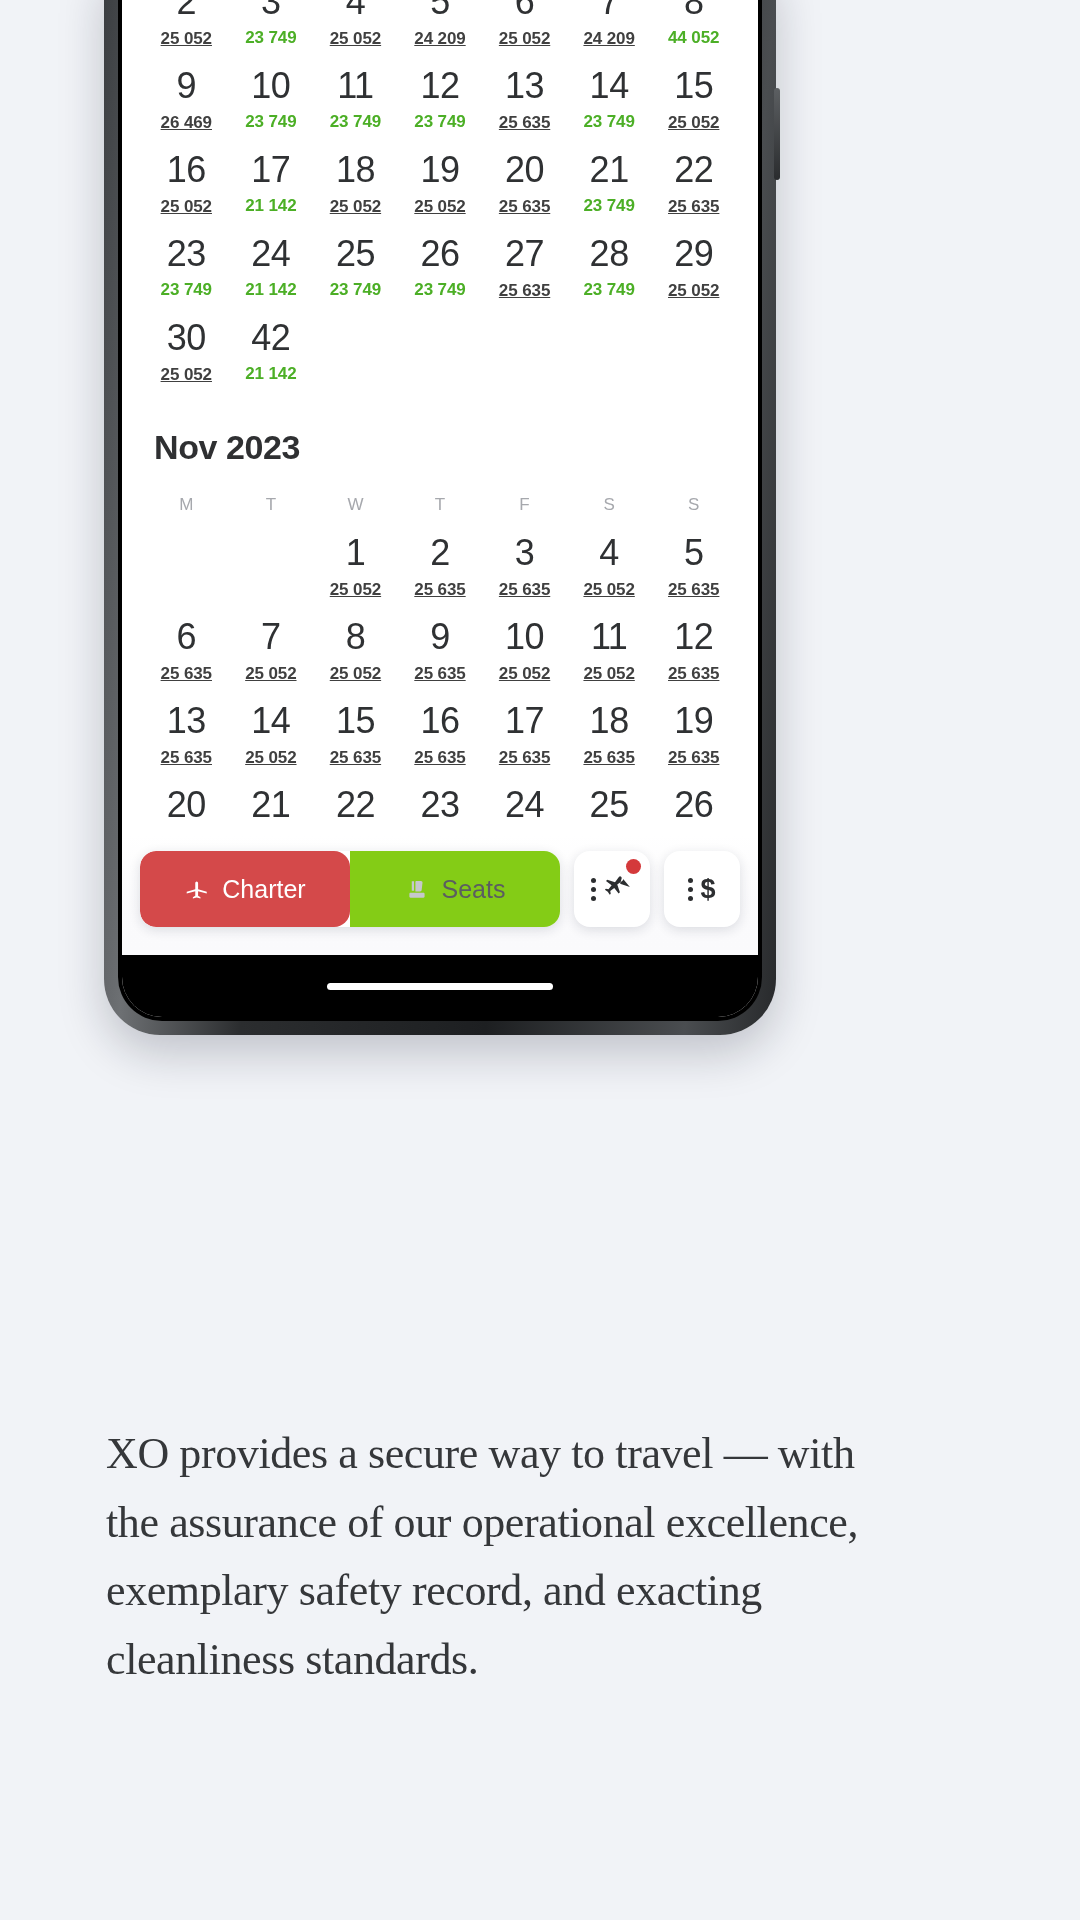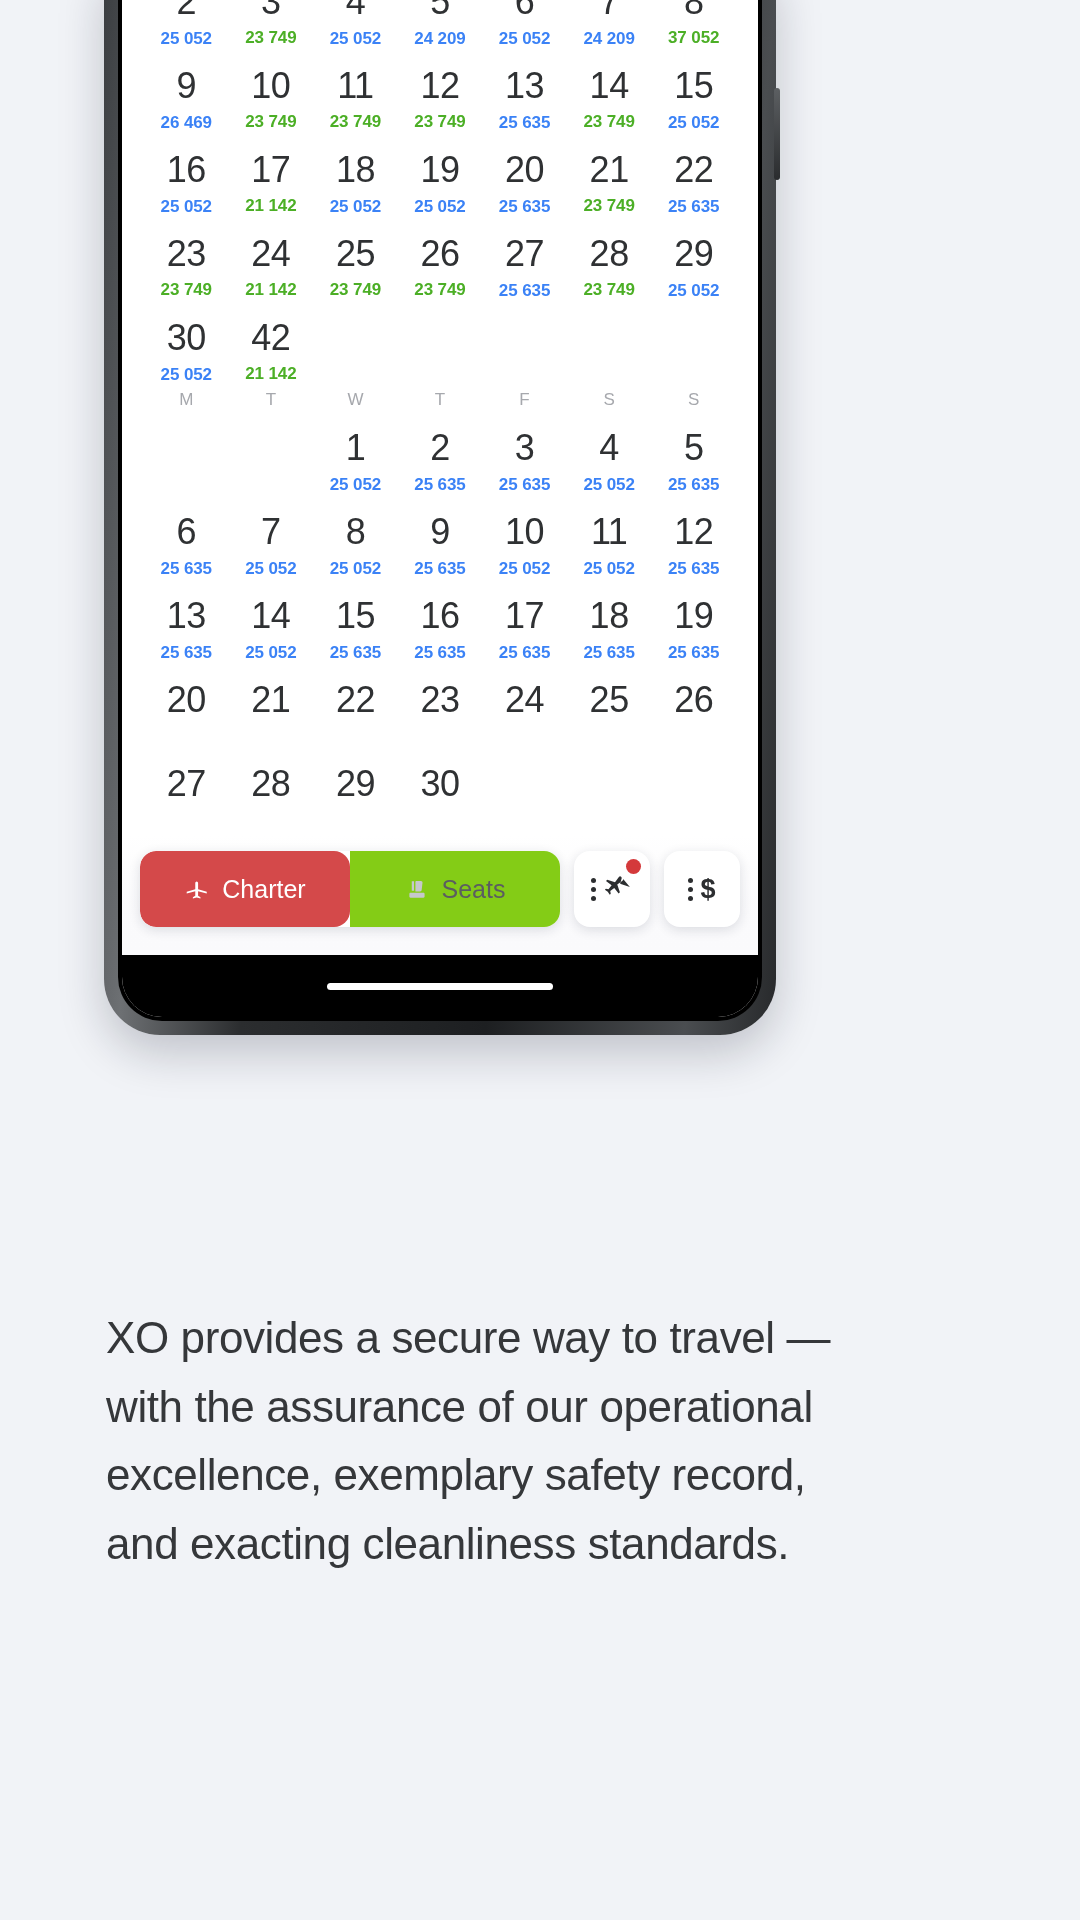--- a/index.html
+++ b/index.html
@@ -80,21 +80,21 @@
   }
   .day-num {
     font-size: 36px; color: #2f3133; font-weight: 400;
     line-height: 1.0; letter-spacing: -0.5px;
   }
   .day-price {
     font-size: 17px; font-weight: bold; margin-top: 9px;
     letter-spacing: -0.1px;
   }
   .p-green { color: #4caf26; margin-top: 8px; }
-  .p-amber { color: #3b82f6; }
+  .p-amber { color: #404040; text-decoration: underline; }
   .day-cell.empty .day-num { visibility: hidden; }
 
   
   .cal-fade {
     position: absolute; left: 0; right: 0; bottom: 62px; height: 120px;
     background: linear-gradient(180deg, rgba(255,255,255,0) 0%, rgba(250,250,252,.92) 55%, #fafafc 100%);
     pointer-events: none;
   }
 
   
@@ -145,22 +145,23 @@
   .icon-btn .glyph { font-size: 27px; color: #2c2e30; font-weight: bold; line-height: 1; }
   .badge {
     position: absolute; top: 8px; right: 9px;
     width: 15px; height: 15px; border-radius: 50%;
     background: #d4393b;
   }
 
   
   .copy {
     position: absolute;
-    left: 106px; top: 1304px;
+    left: 106px; top: 1420px;
     width: 760px;
+    font-family: Liberation Serif, serif;
   }
   .copy p {
     font-size: 44px;
     line-height: 1.56;
     color: #35373a;
     letter-spacing: -0.4px;
     font-weight: 400;
   }
 </style>
 </head>
@@ -195,21 +196,21 @@
                 <div class="day-cell">
                   <div class="day-num">6</div>
                   <div class="day-price p-amber">25 052</div>
                 </div>
                 <div class="day-cell">
                   <div class="day-num">7</div>
                   <div class="day-price p-amber">24 209</div>
                 </div>
                 <div class="day-cell">
                   <div class="day-num">8</div>
-                  <div class="day-price p-green">37 052</div>
+                  <div class="day-price p-green">44 052</div>
                 </div>
               </div>
               <div class="week-row">
                 <div class="day-cell">
                   <div class="day-num">9</div>
                   <div class="day-price p-amber">26 469</div>
                 </div>
                 <div class="day-cell">
                   <div class="day-num">10</div>
                   <div class="day-price p-green">23 749</div>
@@ -320,20 +321,21 @@
                   <div class="day-num"></div>
                   <div class="day-price p-amber"></div>
                 </div>
                 <div class="day-cell empty">
                   <div class="day-num"></div>
                   <div class="day-price p-amber"></div>
                 </div>
               </div>
             </div>
             <div>
+              <div class="month-title">Nov 2023</div>
               <div class="dow-row">
                 <div class="dow">M</div>
                 <div class="dow">T</div>
                 <div class="dow">W</div>
                 <div class="dow">T</div>
                 <div class="dow">F</div>
                 <div class="dow">S</div>
                 <div class="dow">S</div>
               </div>
               <div class="week-row">

